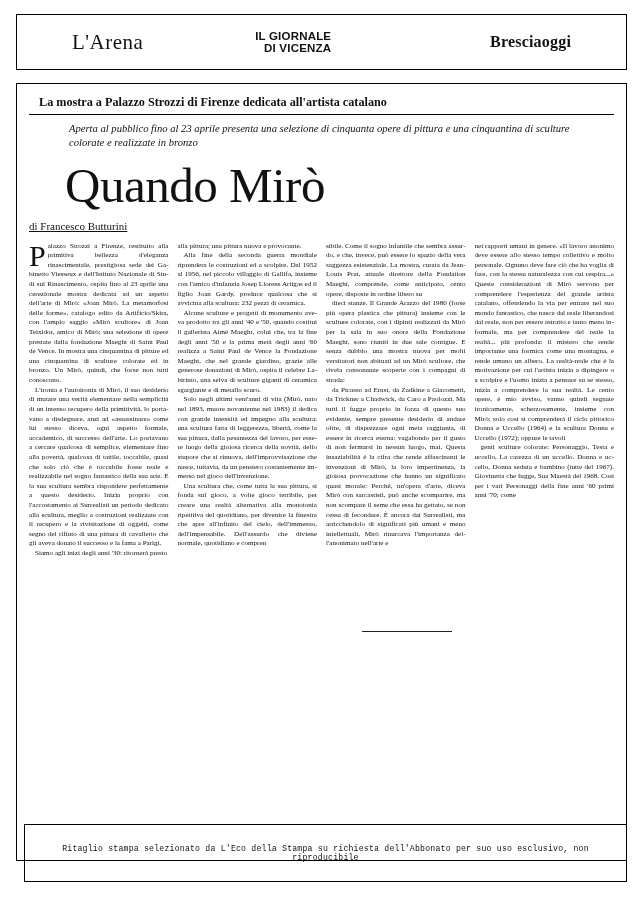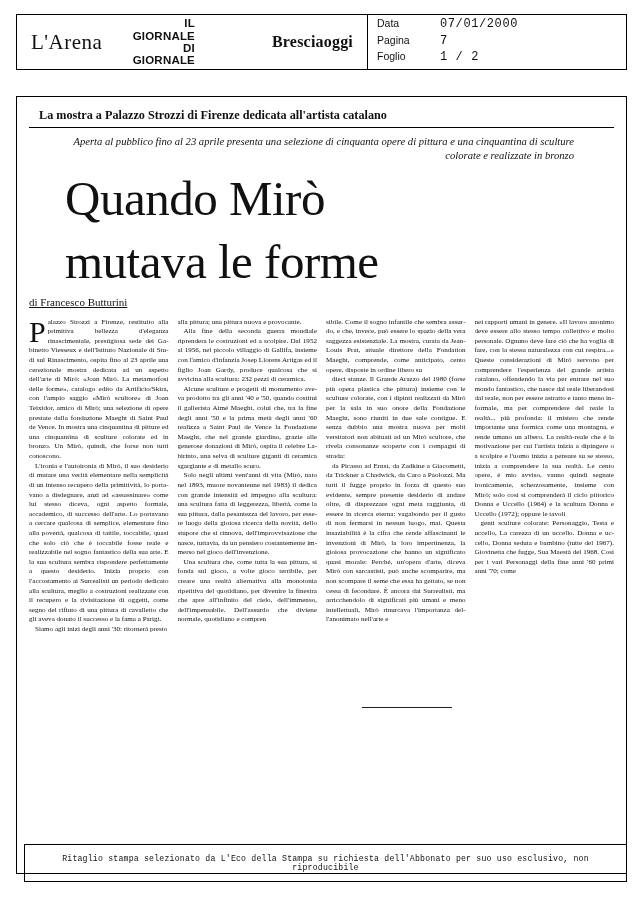--- a/index.html
+++ b/index.html
@@ -79,37 +79,37 @@
     box-sizing: border-box;
   }
   .mast-row .v {
     font-family: "Liberation Mono", monospace;
     font-size: 12px;
     letter-spacing: .6px;
   }
 
   
   .article {
-    margin-top: 26px;
+    margin-top: 13px;
     border: 1px solid #000;
     padding: 9px 12px 6px 12px;
     box-sizing: border-box;
     height: 778px;
     position: relative;
   }
 
   .kicker {
     border-bottom: 1px solid #000;
     padding: 2px 0 4px 10px;
     font-family: "Liberation Serif", serif;
     font-weight: bold;
     font-size: 12.2px;
   }
   .subkicker {
-    text-align: right;
+    text-align: left;
     font-style: italic;
     font-size: 10.6px;
     line-height: 1.35;
     padding: 7px 40px 4px 40px;
   }
 
   .headline {
     font-family: "Liberation Serif", serif;
     font-size: 49px;
     line-height: 1.02;
@@ -173,62 +173,47 @@
   .footer {
     position: absolute;
     left: 24px;
     right: 16px;
     bottom: 18px;
     border: 1px solid #000;
     font-family: "Liberation Mono", monospace;
     font-size: 8.2px;
     letter-spacing: .2px;
     text-align: center;
-    padding: 9px 4px;
+    padding: 19px 4px;
     box-sizing: border-box;
   }
 </style>
 </head>
 <body>
 
 <div class="page">
 
   <div class="masthead">
     <div class="mast-left">
       <div class="logo-arena">L'Arena</div>
       <div class="logo-giornale">
         <div>IL GIORNALE</div>
-        <div>DI GIORNALE</div>
+        <div>DI VICENZA</div>
       </div>
       <div class="logo-brescia">Bresciaoggi</div>
     </div>
-    <div class="mast-right">
-      <div class="mast-row">
-        <span class="k">Data</span>
-        <span class="v">07/01/2000</span>
-      </div>
-      <div class="mast-row">
-        <span class="k">Pagina</span>
-        <span class="v">7</span>
-      </div>
-      <div class="mast-row">
-        <span class="k">Foglio</span>
-        <span class="v">1 / 2</span>
-      </div>
-    </div>
   </div>
 
   <div class="article">
 
     <div class="kicker">La mostra a Palazzo Strozzi di Firenze dedicata all'artista catalano</div>
     <div class="subkicker">Aperta al pubblico fino al 23 aprile presenta una selezione di cinquanta opere di pittura e una cinquantina di sculture colorate e realizzate in bronzo</div>
 
     <div class="headline">
       <span>Quando Mirò</span>
-      <span class="l2">mutava le forme</span>
     </div>
 
     <div class="byline">di Francesco Butturini</div>
 
     <div class="cols">
 
       <div class="col">
         <p class="first"><span class="dropcap">P</span><span>alazzo Strozzi a Fi­renze, restituito alla primitiva bellezza d'eleganza rinascimenta­le, prestigiosa sede dei Ga­binetto Viesseux e del­l'Istituto Nazionale di Stu­di sul Rinascimento, ospi­ta fino al 23 aprile una ce­rezionale mostra dedica­ta ad un aspetto dell'arte di Mirò: «Joan Mirò. La metamorfosi delle forme», catalogo edito da Artifi­cio/Skira, con l'ampio saggio «Mirò scultore» di Joan Teixidor, amico di Mirò; una selezione di opere prestate dalla fonda­zione Maeght di Saint Paul de Vence. In mostra una cinquantina di pittu­re ed una cinquantina di sculture colorate ed in bronzo. Un Mirò, quindi, che forse non tutti cono­scono.</span></p>
         <p>L'ironia e l'autoironia di Mirò, il suo desiderio di mutare una verità ele­mentare nella semplicità di un intenso recupero della primitività, lo porta­vano a disdegnare, anzi ad «assassinare» come lui stesso diceva, ogni aspet­to formale, accademico, di successo dell'arte. Lo portavano a cercare qual­cosa di semplice, elemen­tare fino alla povertà, qualcosa di tattile, tocca­bile, quasi che solo ciò che è toccabile fosse reale e realizzabile nel sogno fantastico della sua arte. E la sua scultura sembra rispondere perfettamente a questo desiderio. Inizia proprio con l'accostamen­to ai Surrealisti un perio­do dedicato alla scultura, meglio a costruzioni rea­lizzate con il recupero e la rivisitazione di oggetti, come segno del rifiuto di una pittura di cavalletto che gli aveva donato il suc­cesso e la fama a Parigi.</p>
         <p>Siamo agli inizi degli anni '30: ritornerà presto</p>

